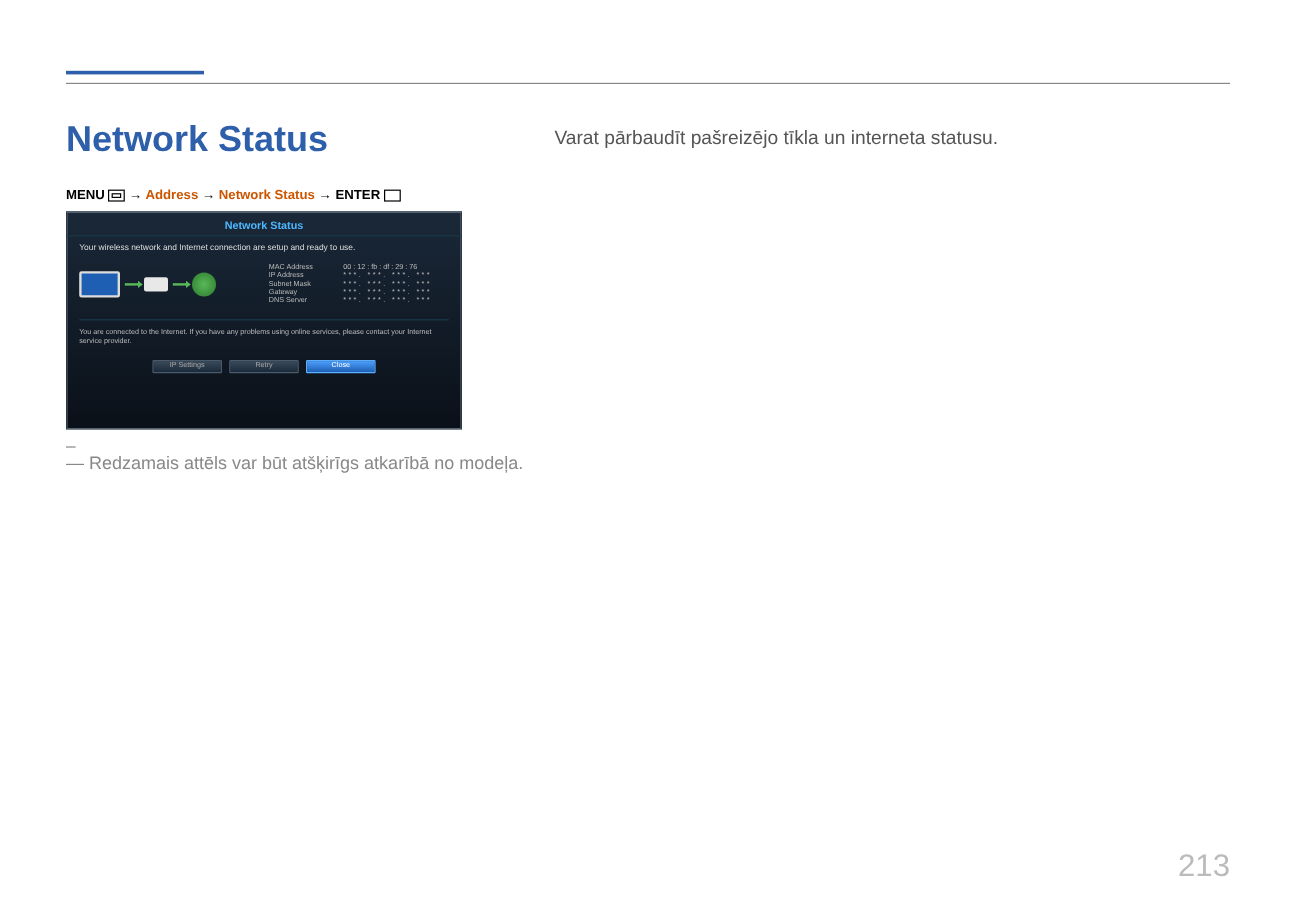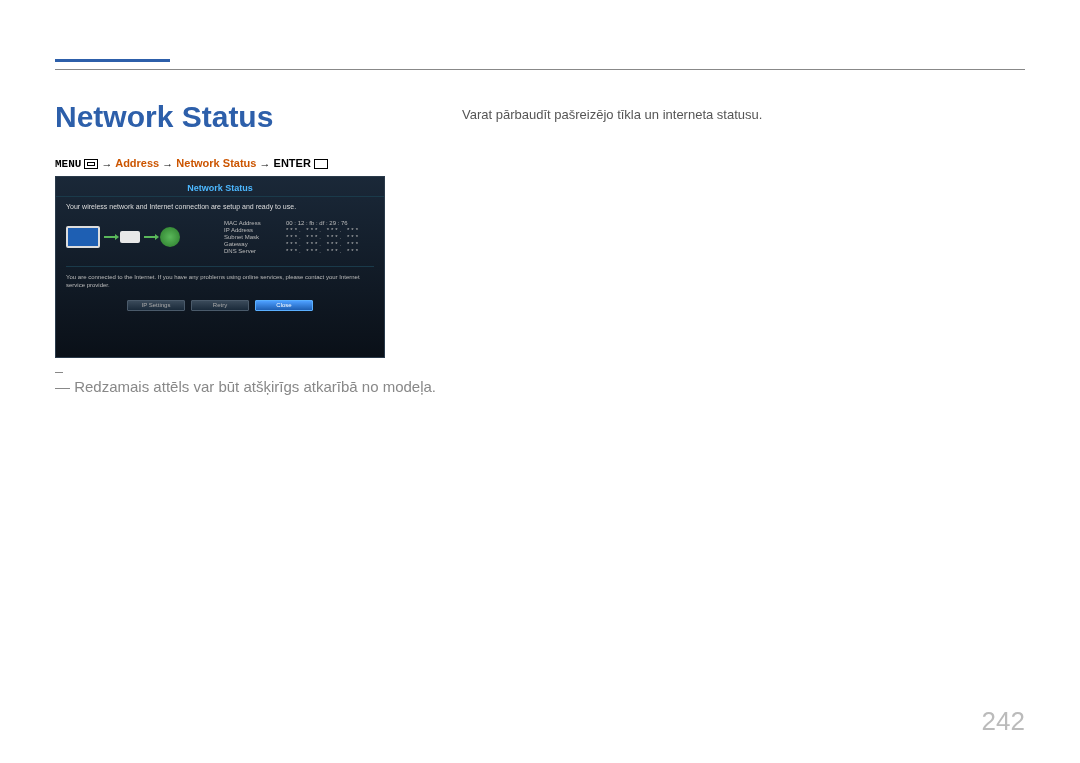--- a/index.html
+++ b/index.html
@@ -35,31 +35,31 @@
       top: 100px;
       left: 55px;
       font-size: 30px;
       font-weight: bold;
       color: #2d5faa;
     }
     .description {
       position: absolute;
       top: 107px;
       left: 462px;
-      font-size: 13px;
+      font-size: 16px;
       color: #555;
     }
     .breadcrumb {
       position: absolute;
       top: 157px;
       left: 55px;
       font-size: 11px;
       font-weight: bold;
     }
-    .breadcrumb .menu-label { color: #000; font-family: Liberation Mono, monospace; }
+    .breadcrumb .menu-label { color: #000; }
     .breadcrumb .arrow { color: #000; }
     .breadcrumb .network-path { color: #cc5500; }
     .breadcrumb .enter-label { color: #000; }
     .breadcrumb .icon-box {
       display: inline-block;
       width: 14px;
       height: 10px;
       border: 1px solid #000;
       vertical-align: middle;
       position: relative;
@@ -289,13 +289,13 @@
   <div class="osd-button-row">
     <div class="osd-button">IP Settings</div>
     <div class="osd-button">Retry</div>
     <div class="osd-button active">Close</div>
   </div>
 </div>
 
 <div class="note-dash"></div>
 <div class="note-text">― <span>Redzamais attēls var būt atšķirīgs atkarībā no modeļa.</span></div>
 
-<div class="page-number">242</div>
+<div class="page-number">213</div>
 
 </body></html>

